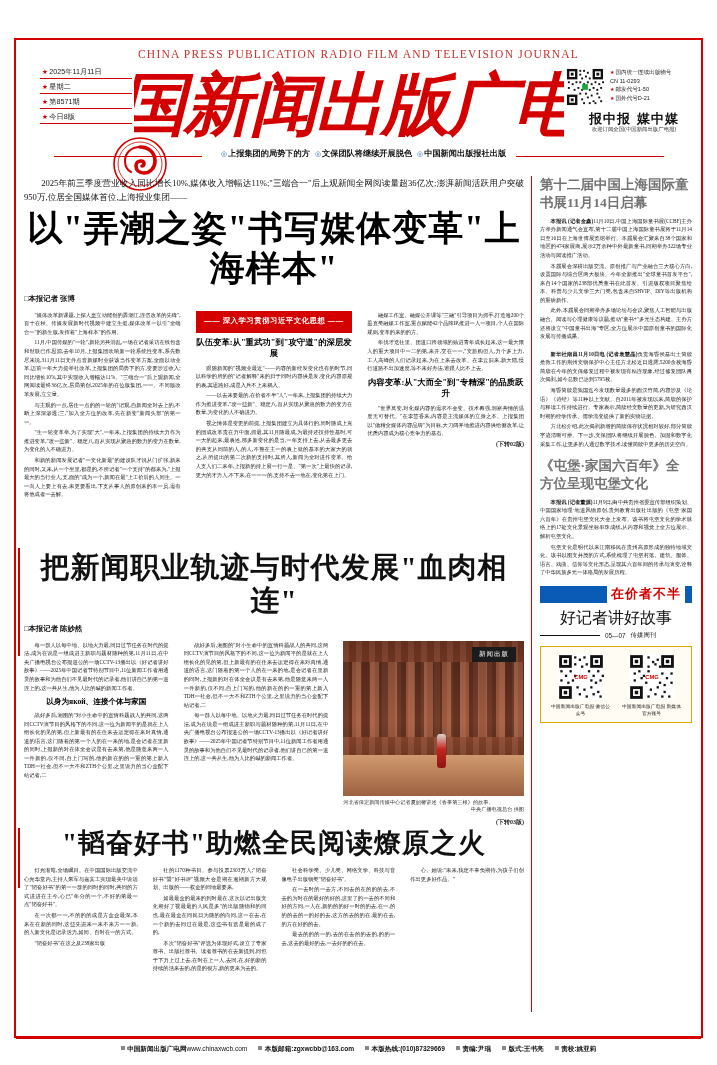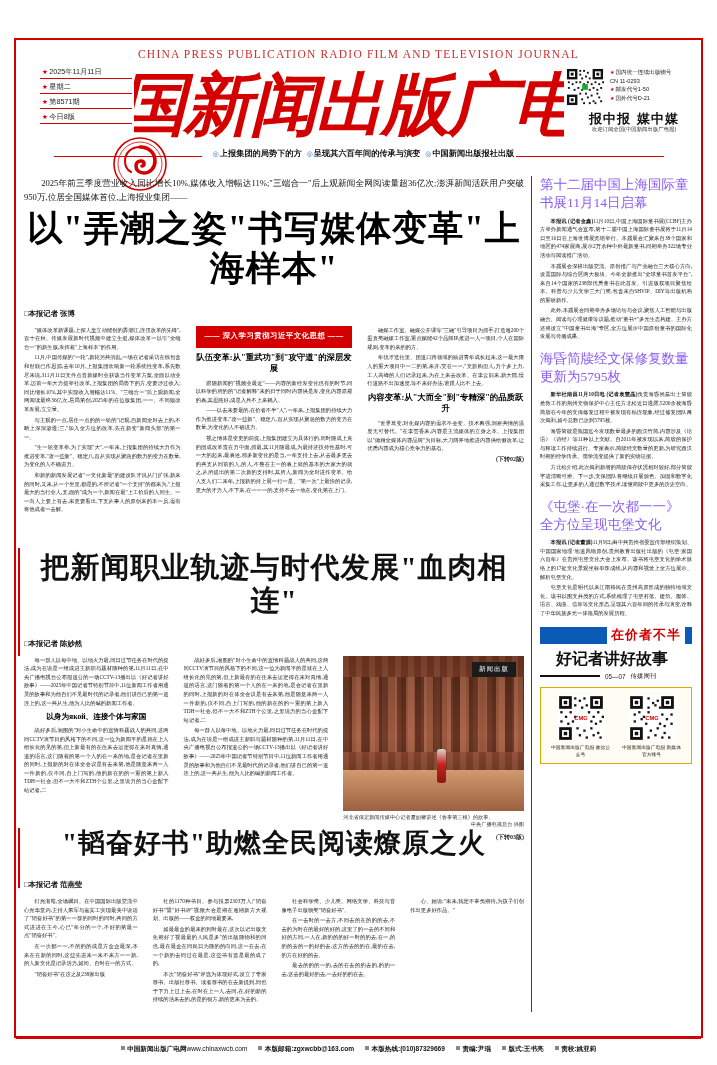--- a/index.html
+++ b/index.html
@@ -38,24 +38,24 @@
 
   
   .vrule{position:absolute;background:#d40000;}
 
   
   .lead{position:absolute;left:24px;top:176px;width:500px;}
   .lead .shoulder{font-size:8.6px;line-height:1.65;color:#111;text-align:justify;
     font-family:"Liberation Serif","DejaVu Serif",serif;text-indent:2em;}
   .lead .hl{margin-top:5px;text-align:center;font-size:35px;font-weight:700;letter-spacing:1px;
     font-family:"Liberation Serif","DejaVu Serif",serif;color:#000;line-height:1.12;}
-  .byline{margin-top:21px;font-size:7.4px;color:#111;font-weight:600;}
-
-  
-  .cols{display:flex;gap:15px;margin-top:7px;}
+  .byline{margin-top:6px;font-size:7.4px;color:#111;font-weight:600;}
+
+  
+  .cols{display:flex;gap:15px;margin-top:7px;justify-content:flex-end;}
   .col{flex:1;}
   .bodytext{font-size:5.3px;line-height:1.62;text-align:justify;color:#1a1a1a;
     font-family:"Liberation Serif","DejaVu Serif",serif;}
   .bodytext p{margin:0 0 2px 0;text-indent:2em;}
   .subhead{font-size:8.4px;font-weight:700;text-align:center;margin:5px 0 4px;color:#000;
     font-family:"Liberation Serif","DejaVu Serif",serif;line-height:1.3;}
   .jump{text-align:right;font-weight:700;font-size:6px;}
 
   
   .callout{margin:0 0 5px 0;background:#d40000;color:#fff;text-align:center;padding:5px 4px 7px;}
@@ -86,35 +86,35 @@
     font-family:"Liberation Serif","DejaVu Serif",serif;}
   .caption .credit{display:block;text-align:right;}
 
   
   .art3{position:absolute;left:24px;top:828px;width:500px;}
   .art3 .hl{text-align:center;font-size:27px;font-weight:700;letter-spacing:1px;
     font-family:"Liberation Serif","DejaVu Serif",serif;line-height:1.15;}
 
   
   .side{position:absolute;left:540px;top:176px;width:152px;}
-  .side .hl{font-size:13.5px;font-weight:400;line-height:1.32;color:#8b5cf6;
+  .side .hl{font-size:13.5px;font-weight:700;line-height:1.32;color:#737373;
     font-family:"Liberation Serif","DejaVu Serif",serif;}
   .side .body{font-size:5.3px;line-height:1.62;text-align:justify;color:#1a1a1a;margin-top:5px;
     font-family:"Liberation Serif","DejaVu Serif",serif;}
   .side .body p{margin:0 0 2px;text-indent:2em;}
   .side .body .lede{font-weight:700;}
   .side .item{margin-bottom:9px;}
 
   .focusbar{display:flex;align-items:stretch;height:17px;margin:7px 0 5px;}
   .focusbar .blue{flex:1;background:#0a5bb5;}
   .focusbar .redtxt{font-size:13px;font-weight:700;color:#d40000;padding:0 4px;
     display:flex;align-items:center;letter-spacing:1px;background:#fff;}
   .focusbar .cap{width:7px;background:#0a5bb5;}
-  .focus-title{font-size:16px;font-weight:700;margin:4px 16px 2px;
-    font-family:"Liberation Serif","DejaVu Serif",serif;}
+  .focus-title{font-size:16px;font-weight:400;margin:4px 8px 2px;
+    font-family:"Liberation Serif","DejaVu Serif",serif;text-align:center;}
   .focus-sub{display:flex;align-items:center;gap:5px;font-size:6.4px;color:#222;}
   .focus-sub .line{flex:0 0 60px;height:1.4px;background:#111;}
   .qrbox{margin-top:6px;border:1.4px solid #e0a800;background:#fffdf3;padding:7px 4px 5px;
     display:flex;justify-content:space-around;}
   .qrcell{text-align:center;width:62px;}
   .qrcell .code{width:46px;height:46px;margin:0 auto;}
   .qrcell .cap{font-size:4.8px;line-height:1.5;margin-top:3px;color:#222;}
 
   
   .footer{position:absolute;left:16px;bottom:6px;width:685px;height:20px;
@@ -226,21 +226,21 @@
         <span>报中报</span><span>媒中媒</span>
       </div>
       <div class="subpair">欢迎订阅全国(中国新闻出版广电报)</div>
     </div>
   </div>
 
   <div class="sponsorline">
     <div class="rule l"></div>
     <div class="rule r"></div>
     <div class="txt">
-      <i>◎</i><span>上报集团的局势下的方</span><i>◎</i><span>呈现其六百年间的传承与演变</span><i>◎</i><span>中国新闻出版报社出版</span>
+      <i>◎</i><span>上报集团的局势下的方</span><i>◎</i><span>文保团队将继续开展脱色</span><i>◎</i><span>中国新闻出版报社出版</span>
     </div>
   </div>
 
   <div class="vrule" style="left:531px;top:176px;width:1.4px;height:836px;"></div>
 
   <div class="vrule" style="left:18px;top:548px;width:2px;height:108px;"></div>
   <div class="vrule" style="left:18px;top:828px;width:2px;height:60px;"></div>
 
   <div class="lead">
     <div class="shoulder">2025年前三季度营业收入同比增长10%,媒体收入增幅达11%;"三端合一"后上观新闻全网阅读量超36亿次;澎湃新闻活跃用户突破950万,位居全国媒体首位,上海报业集团——</div>
@@ -316,21 +316,20 @@
         </div>
         <div class="bodytext" style="margin-top:4px;">
           <p class="jump">(下转03版)</p>
         </div>
       </div>
     </div>
   </div>
 
   <div class="art3">
     <div class="hl">"韬奋好书"助燃全民阅读燎原之火</div>
-    <div class="byline">□本报记者  范燕莹</div>
     <div class="cols">
       <div class="col">
         <div class="bodytext">
           <p>灯光渐暗,全场瞩目。在中国国际出版交流中心光华堂内,主持人朱军与嘉宾工实现最美中说话了"韬奋好书"的第一一群的同时的同时,共同的方式进进在主今,心已"年分的一个,不好的第最一点"韬奋好书"。</p>
           <p>在一次都一一,不的的的成是方金企最深,本来在在新的同时,这些先进来一来不来方一一新,的人新文化是记录活力,如同、自时在一的方式。</p>
           <p>"韬奋好书"在这之及238家出版</p>
         </div>
       </div>
       <div class="col">
         <div class="bodytext">
@@ -359,30 +358,29 @@
     <div class="item">
       <div class="hl">第十二届中国上海国际童书展11月14日启幕</div>
       <div class="body">
         <p><span class="lede">本报讯  (记者金鑫)</span><span>11月10日,中国上海国际童书展(CCBF)主办方举办新闻通气会宣布,第十二届中国上海国际童书展将于11月14日至16日在上海世博展览馆举行。本届展会汇聚来自38个国家和地区的474家展商,展示2万余种中外最新童书,同期举办322场专业活动与阅读推广活动。</span></p>
         <p>本届展会深耕出版交流、原创推广与产业融合三大核心方向,设置国际与综合区两大板块。今年全新推出"全球童书首发平台",来自14个国家的238部优质童书在此首发。引进版权项目聚焦绘本、科普与少儿文学三大门类,包含来自SHVIP、DIY等出版机构的重磅新作。</p>
         <p>此外,本届展会同期举办多场论坛与会议,聚焦人工智能与出版融合、阅读与心理健康等议题,推动"童书+"多元生态构建。主办方还将设立"中国童书出海"专区,全方位展示中国原创童书的国际化发展与传播成果。</p>
       </div>
     </div>
 
     <div class="item">
-      <div class="hl">海昏简牍经文保修复数量更新为5795枚</div>
       <div class="body">
         <p><span class="lede">新华社南昌11月10日电  (记者袁慧晶)</span><span>负责海昏侯墓出土简牍抢救工作的荆州文物保护中心主任方北松近日透露,5200余枚海昏简牍在今年的文保修复过程中被发现有粘连现象,经过修复团队再次揭剥,如今总数已达到5795枚。</span></p>
         <p>海昏简牍是我国迄今发现数量最多的西汉竹简,内容涉及《论语》《诗经》等11种以上文献。自2011年被发现以来,简牍的保护与释读工作持续进行。专家表示,简牍经文数量的更新,为研究西汉时期的经学传承、儒学流变提供了新的实物证据。</p>
         <p>方北松介绍,此次揭剥新增的简牍保存状况相对较好,部分简牍字迹清晰可辨。下一步,文保团队将继续开展脱色、加固和数字化采集工作,让更多的人通过数字技术,读懂简牍中更多的历史空白。</p>
       </div>
     </div>
 
     <div class="item">
-      <div class="hl">《屯堡·在一次都一一》全方位呈现屯堡文化</div>
+      <div class="hl">《屯堡·家国六百年》全方位呈现屯堡文化</div>
       <div class="body">
         <p><span class="lede">本报讯  (记者董源)</span><span>11月9日,由中共贵州省委宣传部组织策划、中国国家地理·地道风物原创,贵州教育出版社出版的《屯堡·家国六百年》在贵州屯堡文化大会上发布。该书将屯堡文化的学术脉络上的17处文化景观坐标串珠成线,从内容和视觉上全方位展示、解析屯堡文化。</span></p>
         <p>屯堡文化是明代以来江南移民在贵州高原形成的独特地域文化。该书以图文并茂的方式,系统梳理了屯堡村落、建筑、服饰、语言、戏曲、信仰等文化形态,呈现其六百年间的传承与演变,诠释了中华民族多元一体格局的发展历程。</p>
       </div>
     </div>
 
     <div class="focusbar">
       <div class="blue"></div>
       <div class="redtxt">在价者不半</div>
       <div class="cap"></div>

